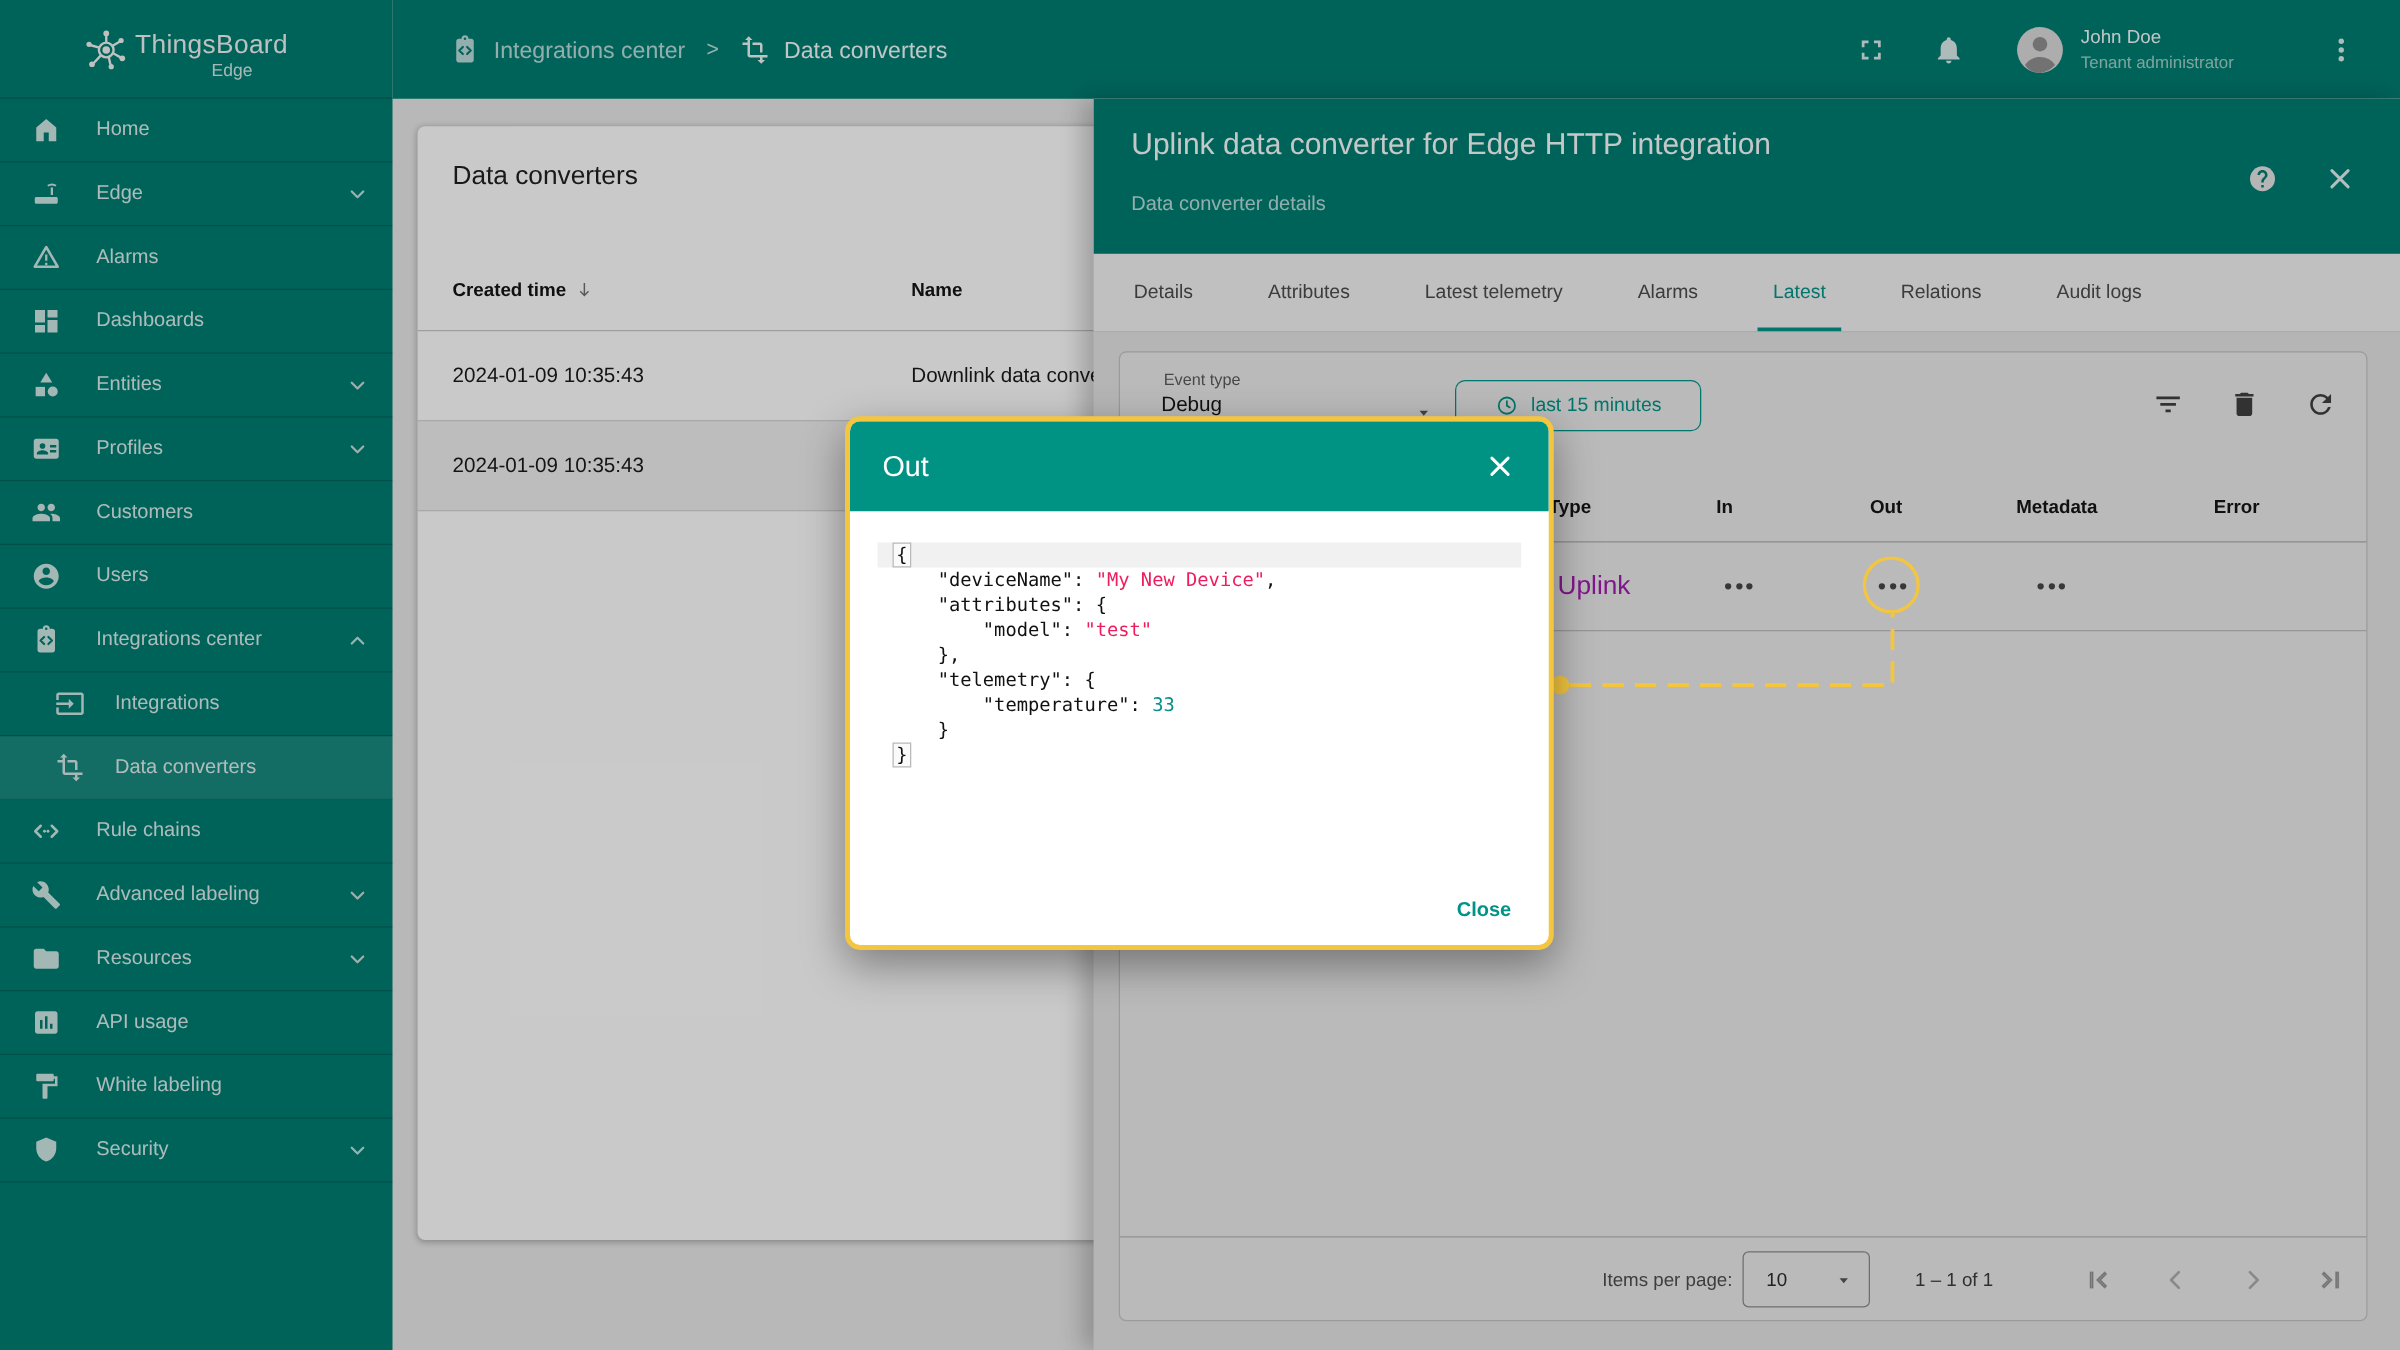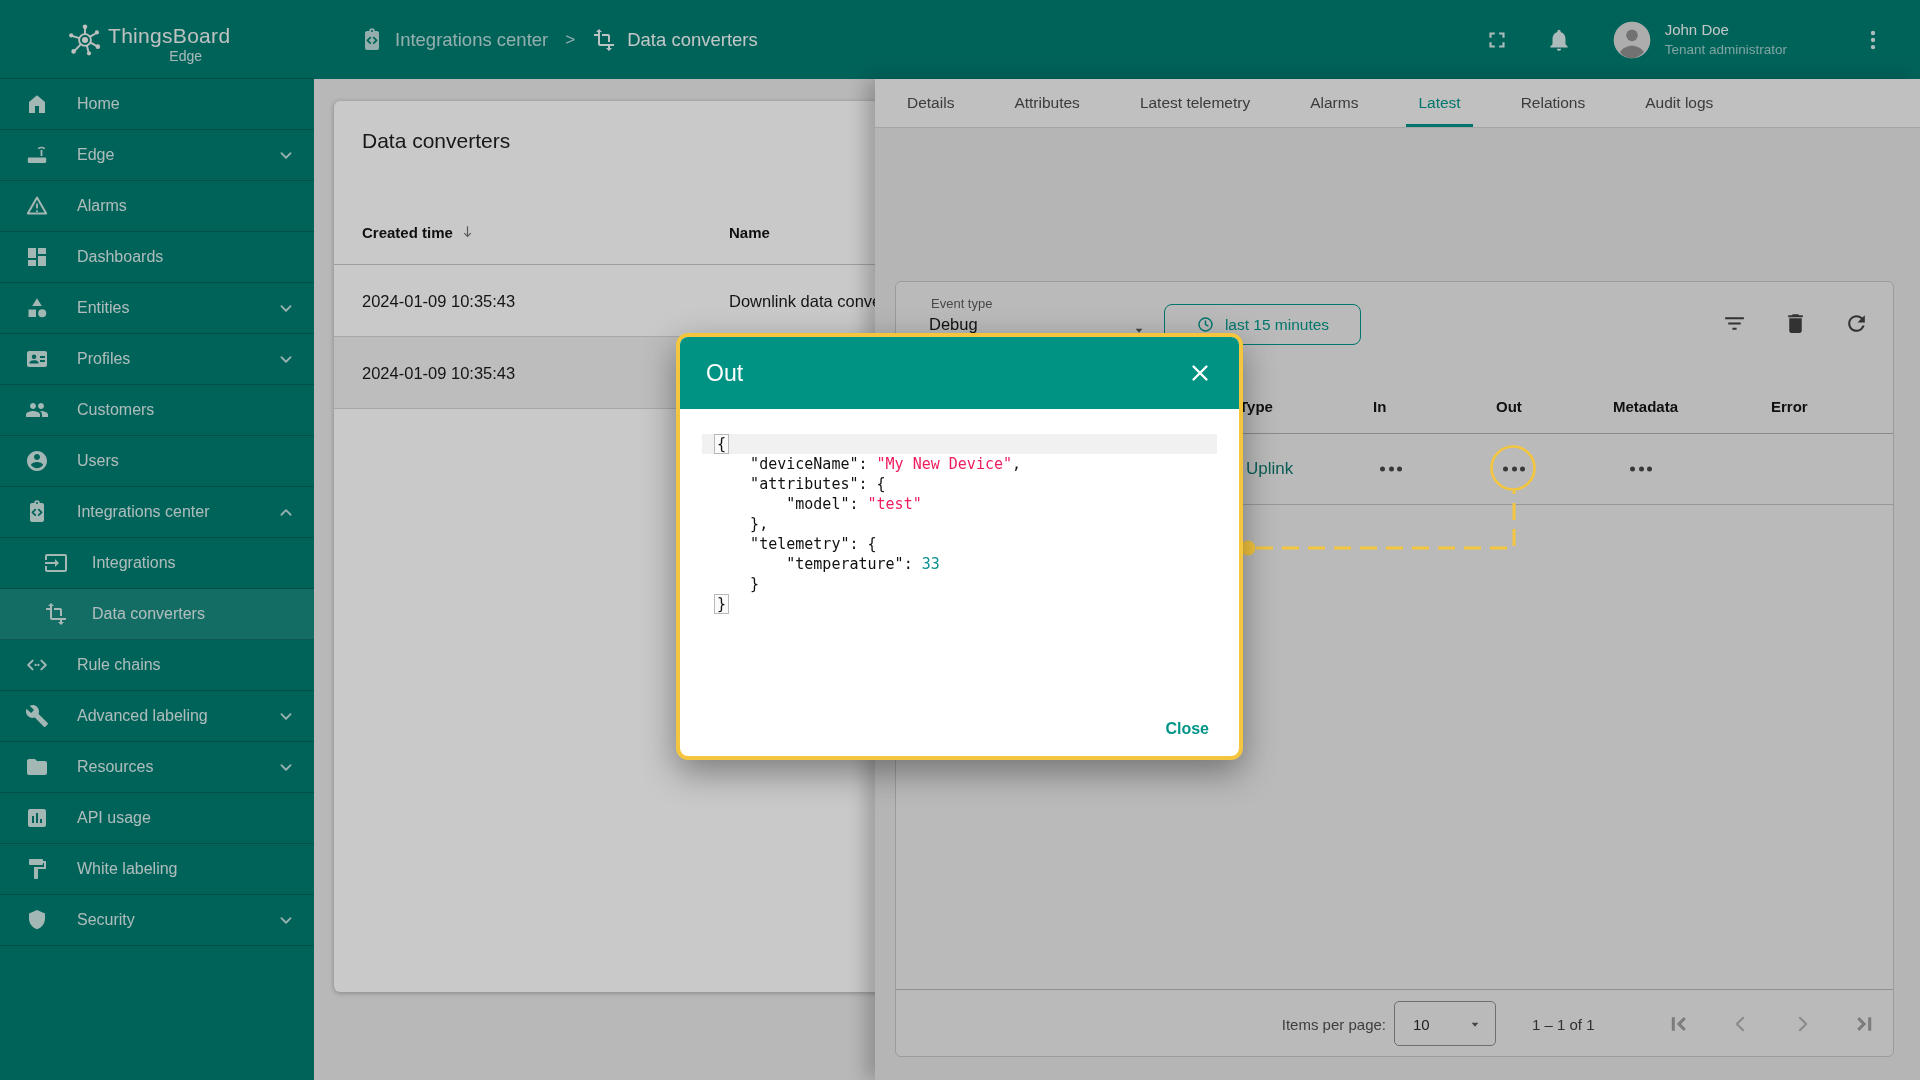--- a/index.html
+++ b/index.html
@@ -60,42 +60,42 @@
   .lc-row .c2{left:395px}
 
   
   .panel{position:absolute;left:875px;top:79px;width:1045px;height:1001px;z-index:20;box-shadow:-9px 0 18px rgba(0,0,0,.22);background:#e3e3e3}
   .p-head{position:relative;height:124px;background:var(--teal)}
   .p-title{position:absolute;left:30px;top:23px;font-size:24px;color:rgba(255,255,255,.96);font-weight:400}
   .p-sub{position:absolute;left:30px;top:76px;font-size:16px;color:rgba(255,255,255,.72)}
   .p-help{position:absolute;left:923px;top:52px;width:24px;height:24px;cursor:pointer;color:#e3e3e3}
   .p-close{position:absolute;left:984px;top:51px;width:26px;height:26px;cursor:pointer;color:rgba(255,255,255,.88)}
   .p-close svg,.p-help svg{width:100%;height:100%}
-  .tabstrip{height:49px;background:#f0f0f0;border-bottom:1px solid #cfcfcf;display:flex;align-items:stretch;padding-left:20px;gap:36px}
+  .tabstrip{height:63px;background:#f0f0f0;border-bottom:1px solid #cfcfcf;display:flex;align-items:stretch;padding-left:20px;gap:36px}
   .tab{display:flex;align-items:center;padding:0 12px;font-size:15.5px;font-weight:500;color:#4b4b4b;cursor:pointer;position:relative;white-space:nowrap}
   .tab.active{color:var(--teal-accent)}
   .tab.active::after{content:"";position:absolute;left:0;right:0;bottom:0;height:3px;background:var(--teal-accent)}
   .p-content{position:absolute;left:0;right:0;top:187px;bottom:0;background:#e3e3e3}
 
   
   .ecard{position:absolute;left:20px;top:15px;width:999px;height:776px;border:1px solid #c2c2c2;border-radius:6px;background:#e9e9e9}
   .ef-label{position:absolute;left:35px;top:14px;font-size:13px;color:#5a5a5a}
   .ef-select{position:absolute;left:33px;top:33px;width:218px;height:30px;cursor:pointer}
   .ef-value{font-size:16.5px;color:#141414}
   .ef-arrow{position:absolute;right:0;top:7px;width:16px;height:16px;fill:#555}
   .time-btn{position:absolute;left:268px;top:22px;width:197px;height:41px;border:1.5px solid var(--teal-accent);border-radius:8px;color:var(--teal-accent);display:flex;align-items:center;justify-content:center;gap:10px;font-size:15.5px;font-weight:500;cursor:pointer;background:transparent}
   .time-btn svg{width:19px;height:19px}
   .ef-icons{position:absolute;right:24px;top:29px;display:flex;gap:36px;color:#3f3f3f}
   .ef-icons .aic{width:25px;height:25px;cursor:pointer}
   .ef-icons svg{width:100%;height:100%;fill:currentColor}
   .ev-head{position:absolute;left:0;right:0;top:97px;height:55px;border-bottom:1px solid #adadad}
   .ev-head .cell{font-weight:700;font-size:15px;color:#141414}
   .c-type{left:343px}.c-in{left:477px}.c-out{left:600px}.c-meta{left:717px}.c-err{left:875px}
   .ev-row{position:absolute;left:0;right:0;top:152px;height:71px;border-bottom:1px solid #bdbdbd;cursor:pointer}
-  .ev-row .cell{font-size:17px;color:#0f766e}
+  .ev-row .cell{font-size:21px;color:#a21caf}
   .r-type{left:350px}
   .dots-btn{position:absolute;top:50%;transform:translate(-50%,-50%);display:flex;gap:3.5px;padding:8px 6px;cursor:pointer}
   .dots-btn i{width:5px;height:5px;border-radius:50%;background:#464646}
   .d-in{left:495px}.d-out{left:618px}.d-meta{left:745px}
 
   
   .pagin{position:absolute;left:0;right:0;top:707px;height:68px;border-top:1px solid #b5b5b5;font-size:15px;color:#4e4e4e}
   .pg-label{position:absolute;left:370px;width:120px;text-align:right;top:50%;transform:translateY(-50%)}
   .pg-select{position:absolute;left:498px;top:11px;width:102px;height:45px;border:1px solid #8a8a8a;border-radius:5px;cursor:pointer}
   .pg-select .v{position:absolute;left:18px;top:50%;transform:translateY(-50%);font-size:15px;color:#2b2b2b}
@@ -450,20 +450,30 @@
         </div>
         <div class="lc-row sel">
           <span class="cell c1">2024-01-09 10:35:43</span>
           <span class="cell c2"></span>
         </div>
       </div>
   </section>
 </div>
 
 <aside class="panel">
+  <div class="p-head">
+    <div class="p-title">Uplink data converter for Edge HTTP integration</div>
+    <div class="p-sub">Data converter details</div>
+    <span class="p-help"><svg>
+          <use href="#i-help"></use>
+        </svg></span>
+    <span class="p-close"><svg>
+          <use href="#i-close"></use>
+        </svg></span>
+  </div>
   <div class="tabstrip">
       <div class="tab">Details</div>
       <div class="tab">Attributes</div>
       <div class="tab">Latest telemetry</div>
       <div class="tab">Alarms</div>
       <div class="tab active">Latest</div>
       <div class="tab">Relations</div>
       <div class="tab">Audit logs</div>
     </div>
   <div class="p-content">

